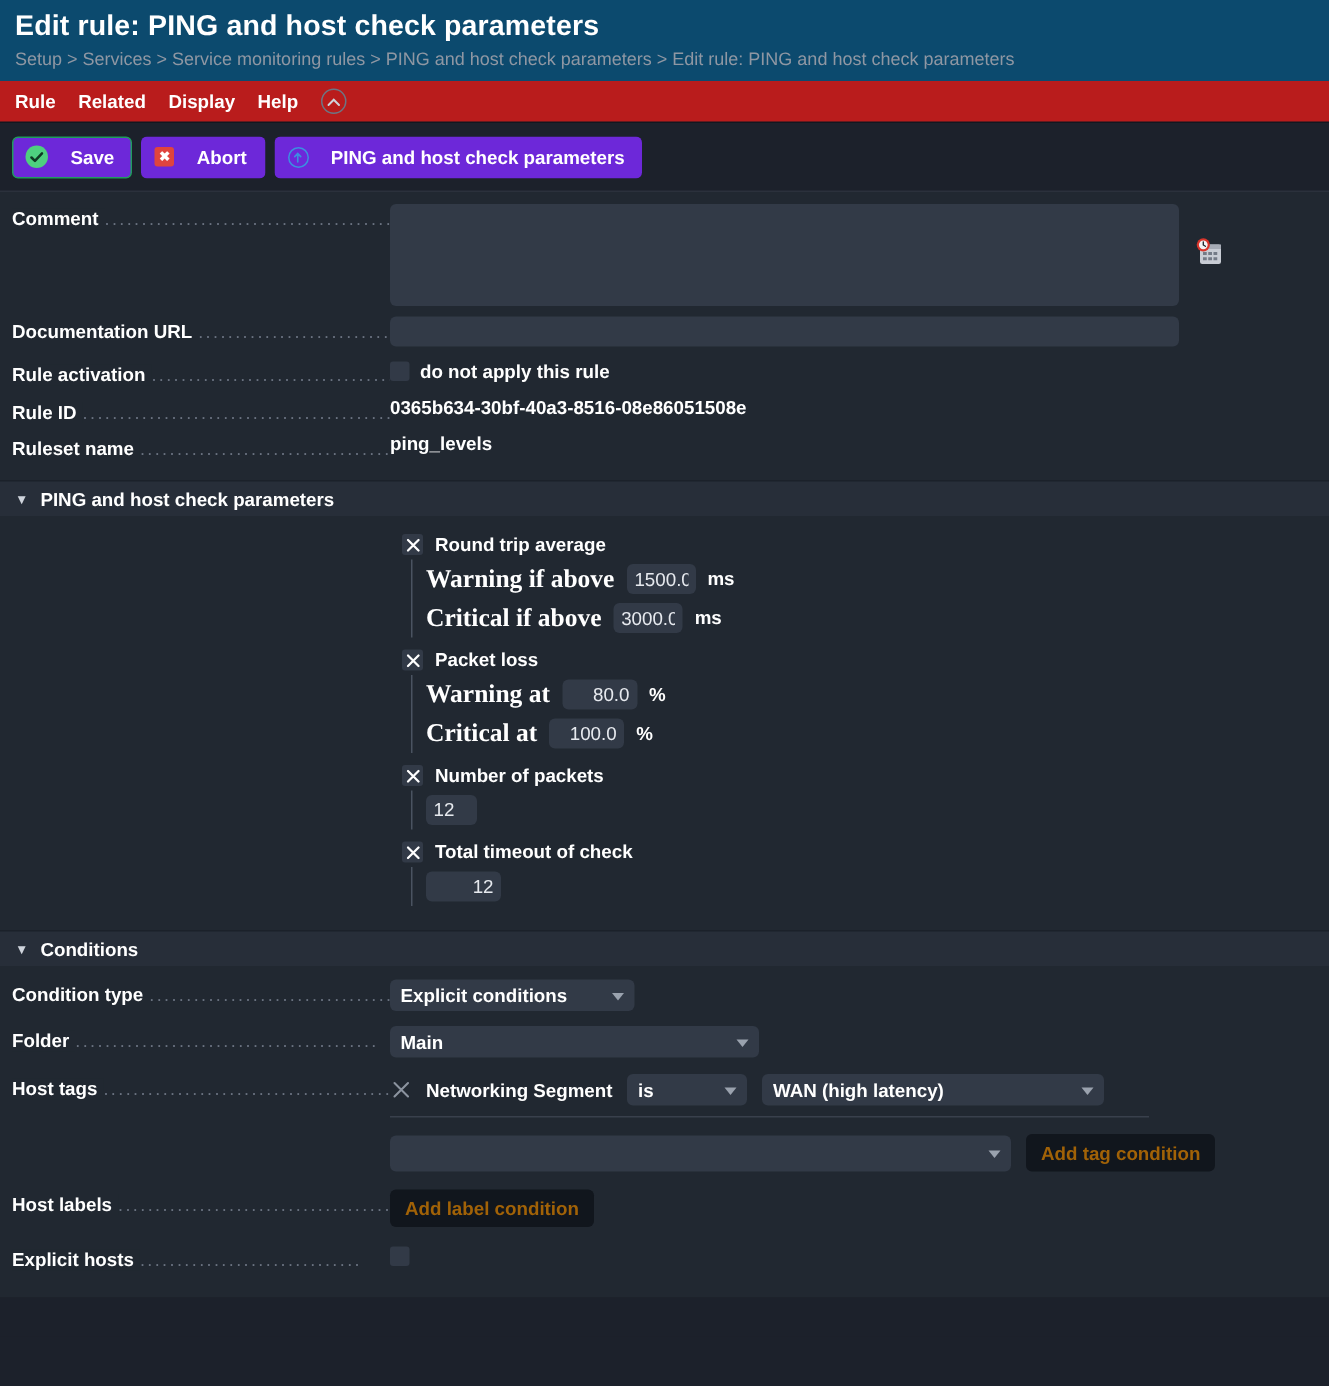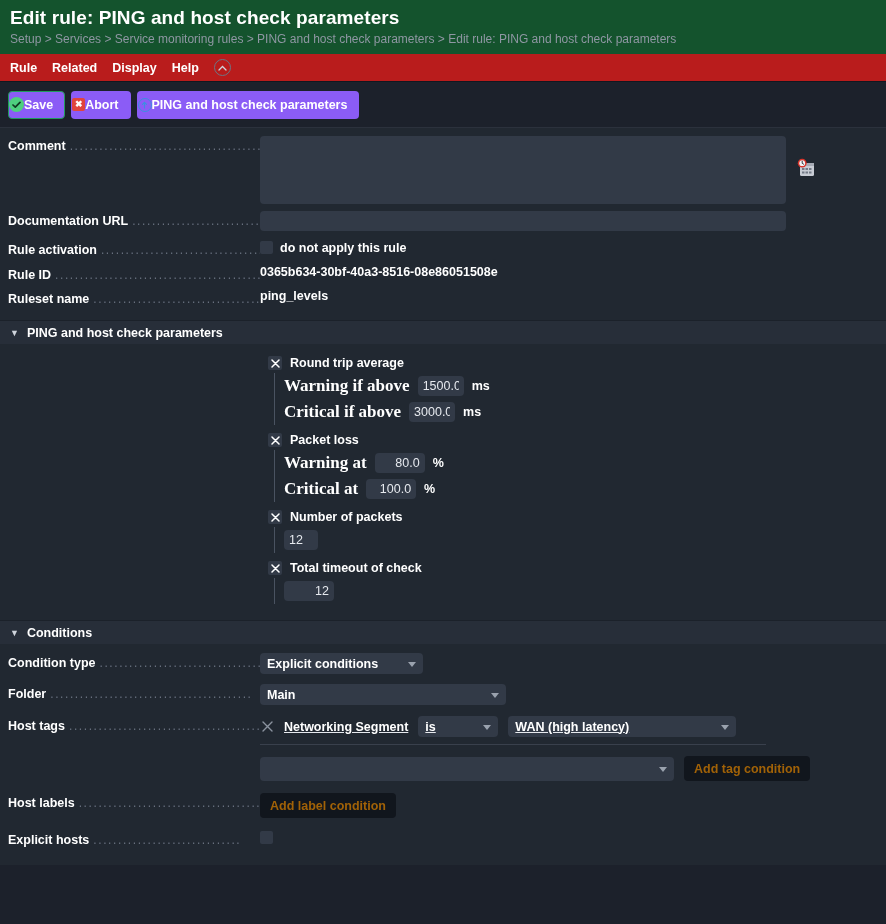--- a/index.html
+++ b/index.html
@@ -8,21 +8,21 @@
     width: 886px; height: 924px;
     background: #1c212b;
     font-family: "Liberation Sans", sans-serif;
     color: #e6e9ee;
     font-size: 13px;
     overflow: hidden;
   }
 
   
   .page-header {
-    background: #14532d;
+    background: #0c4a6e;
     padding: 6px 10px 8px 10px;
     height: 54px;
   }
   .page-title {
     font-size: 19px;
     font-weight: bold;
     color: #ffffff;
     letter-spacing: .1px;
     margin: 0 0 2px 0;
     line-height: 24px;
@@ -67,24 +67,24 @@
     height: 46px;
     display: flex;
     align-items: center;
     padding: 0 8px;
     gap: 6px;
     border-bottom: 1px solid #2b313c;
   }
   .tb-btn {
     display: inline-flex;
     align-items: center;
-    gap: 0;
+    gap: 15px;
     height: 28px;
-    padding: 0 11px 0 0;
-    background: #8b5cf6;
+    padding: 0 11px 0 8px;
+    background: #6d28d9;
     border: 1px solid transparent;
     border-radius: 4px;
     color: #ffffff;
     font-size: 12.5px;
     font-weight: bold;
     cursor: pointer;
     white-space: nowrap;
   }
   .tb-btn.save { border-color: #1f9c5e; }
   .ic-check {
@@ -253,21 +253,20 @@
   .sel.folder { width: 246px; }
   .sel.tag-op { width: 80px; }
   .sel.tag-val { width: 228px; }
   .sel.tag-new { width: 414px; }
 
   .tag-row {
     display: flex; align-items: center; gap: 10px;
     padding-bottom: 7px;
     border-bottom: 1px solid #39404c;
     width: 506px;
-    text-decoration: underline;
   }
   .x-del { cursor: pointer; width:14px; display:flex; align-items:center; justify-content:center;}
   .tag-name { font-size:12.5px; font-weight:bold; color:#ffffff; }
 
   .btn-dark {
     background: #11161d;
     border: none; border-radius: 4px;
     color: #a16207;
     font-size: 12.5px;
     font-weight: bold;

